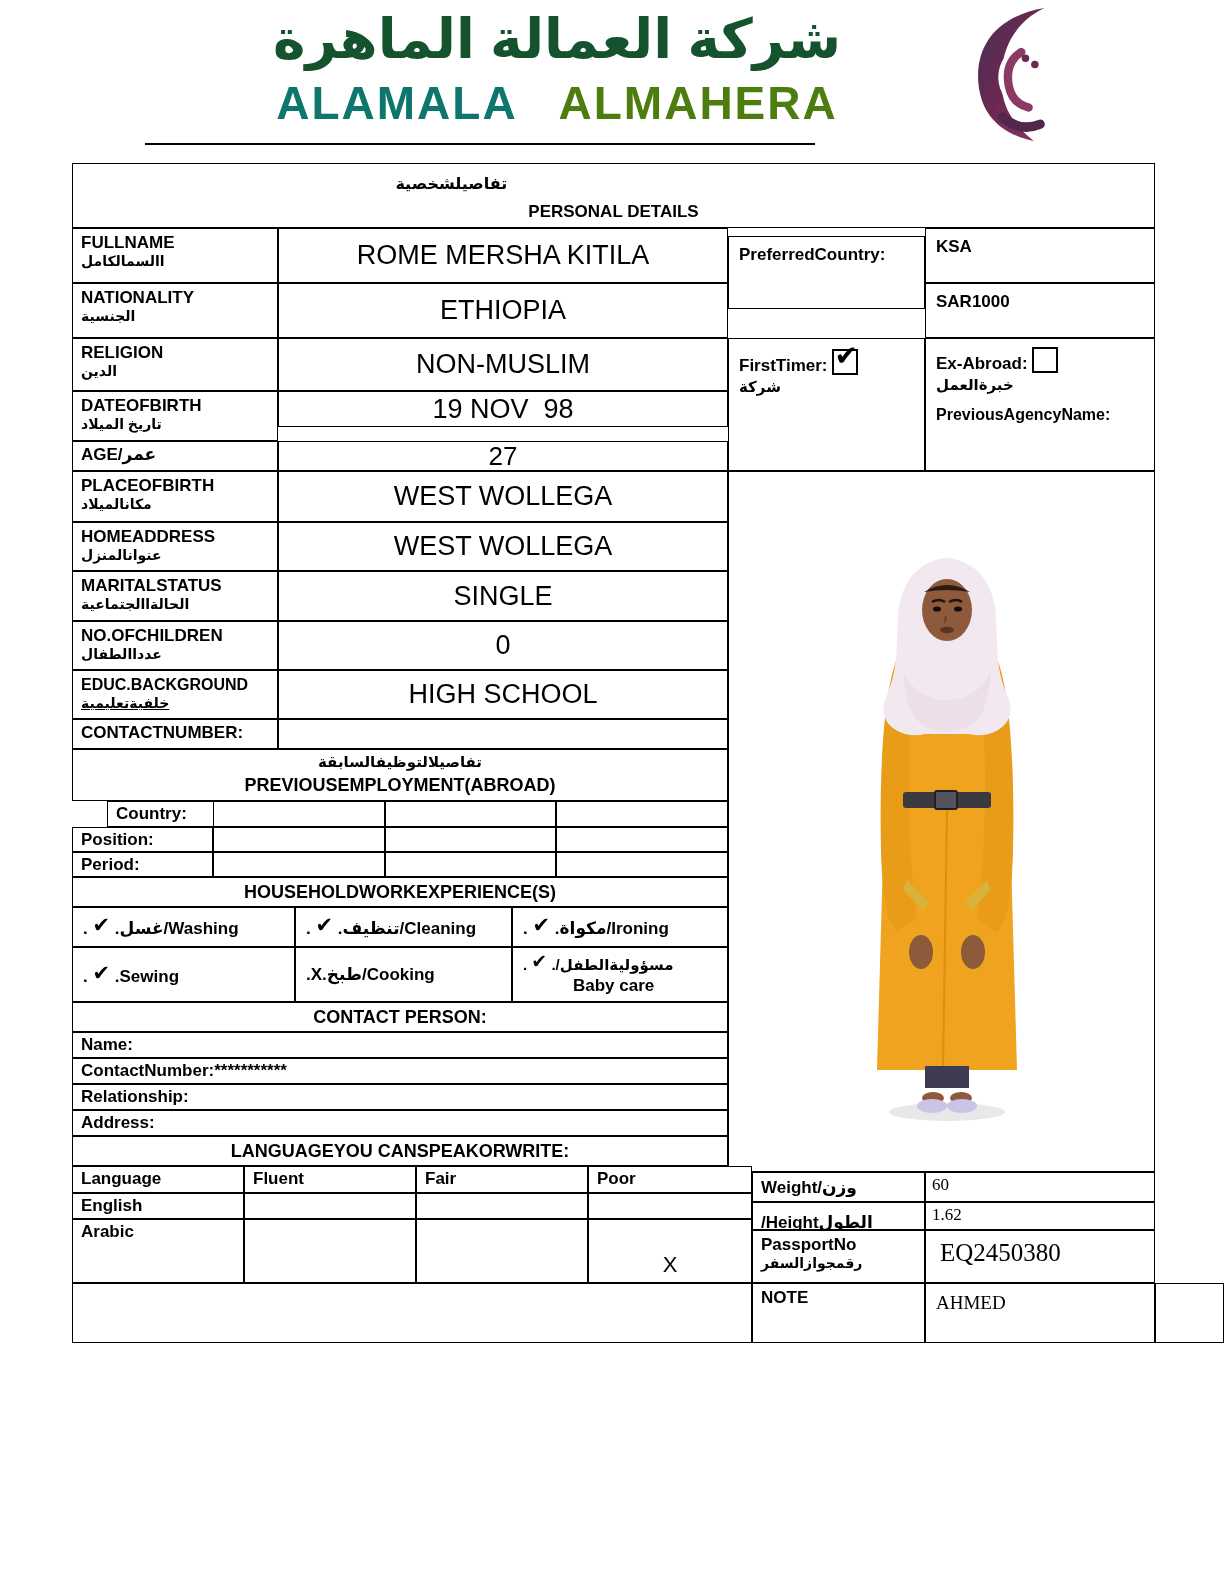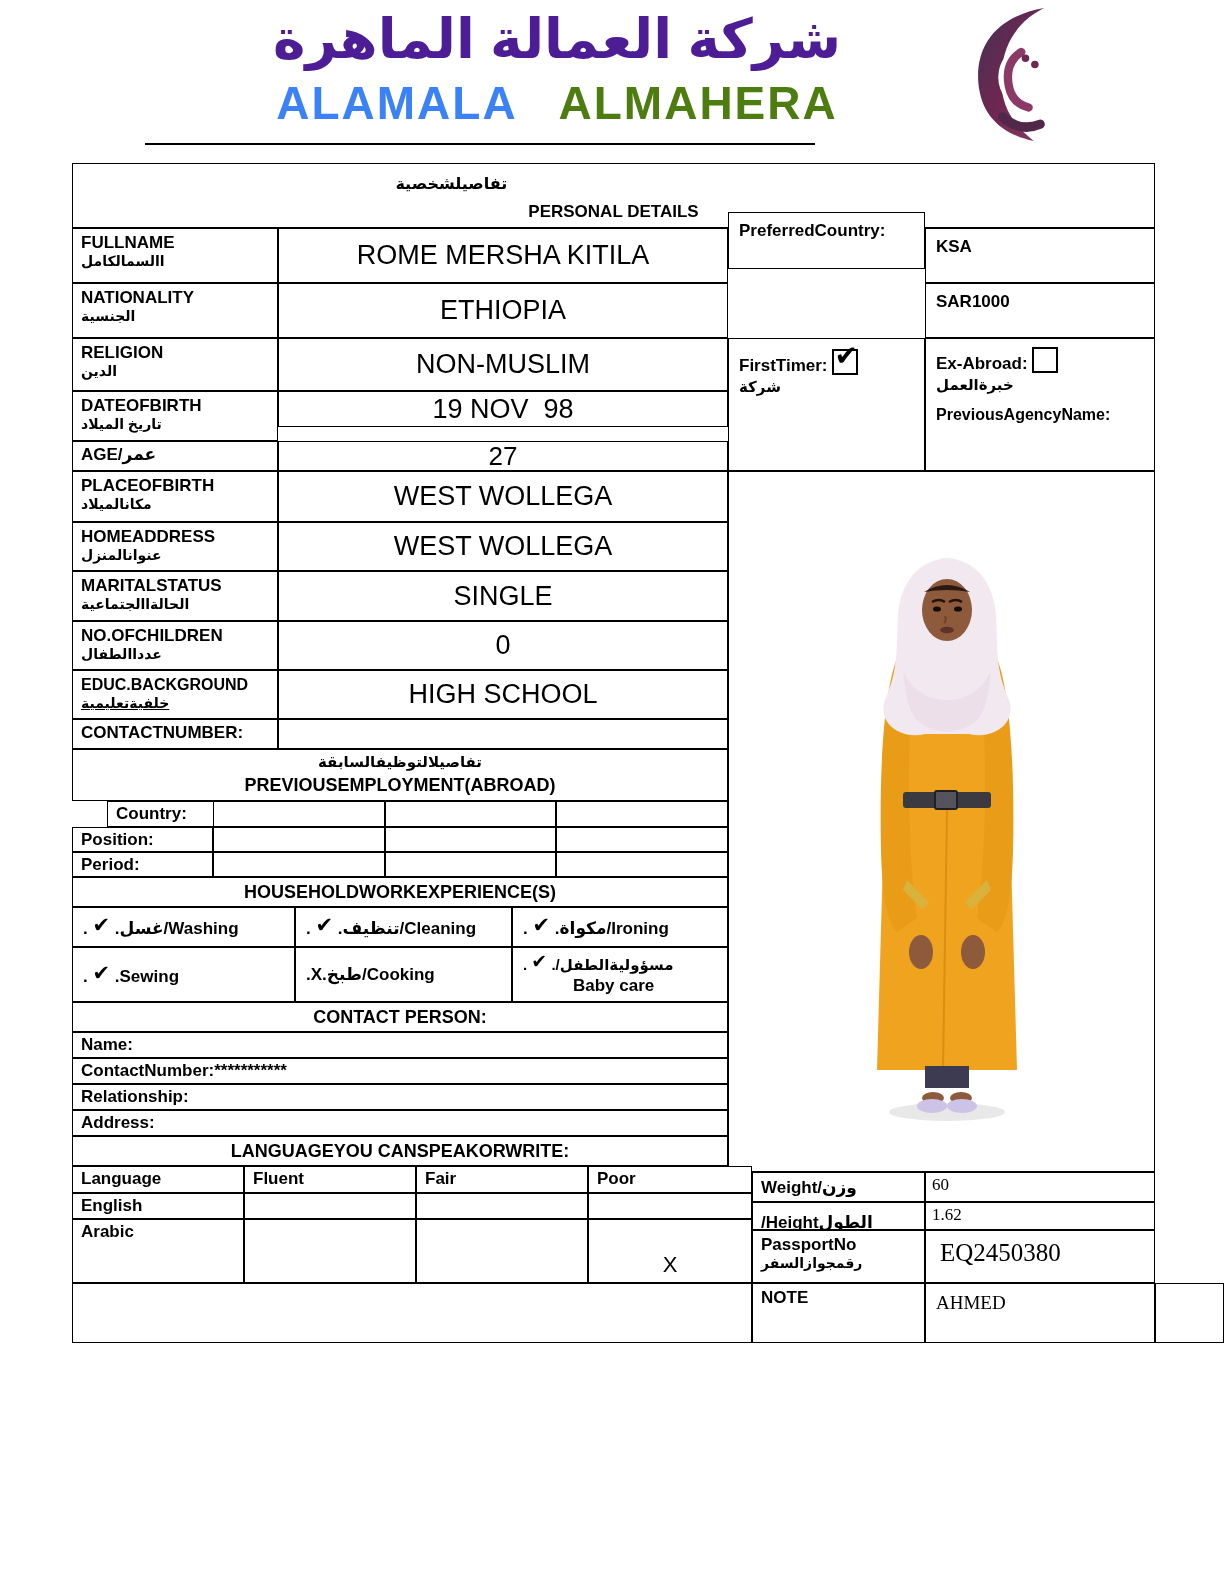--- a/index.html
+++ b/index.html
@@ -26,24 +26,24 @@
         position:relative;margin-left:4px;}
   .cbox .mark{position:absolute;left:1px;top:-12px;font-size:28px;font-weight:bold;}
   .xmark{position:absolute;bottom:4px;left:0;right:0;text-align:center;font-size:22px;}
 </style>
 </head>
 <body>
 
 <div class="page">
 
   <div class="noborder" style="position:absolute;left:72px;top:4px;width:970px;height:72px;text-align:center;">
-    <span style="font-size:55px;font-weight:bold;color:#4c1d95;line-height:70px;">شركة العمالة الماهرة</span>
+    <span style="font-size:55px;font-weight:bold;color:#14532d;line-height:70px;">شركة العمالة الماهرة</span>
   </div>
   <div class="noborder" style="position:absolute;left:72px;top:76px;width:970px;height:56px;text-align:center;letter-spacing:2px;">
-    <span style="font-size:46px;font-weight:bold;color:#3b82f6;">ALAMALA</span>
+    <span style="font-size:46px;font-weight:bold;color:#0f766e;">ALAMALA</span>
     <span style="display:inline-block;width:28px;"></span>
     <span style="font-size:46px;font-weight:bold;color:#4d7c0f;">ALMAHERA</span>
   </div>
   <div style="position:absolute;left:145px;top:143px;width:670px;height:2px;background:#000;"></div>
 
   <svg style="position:absolute;left:962px;top:6px;" width="106" height="136" viewBox="0 0 100 130">
     <defs>
       <linearGradient id="lg1" x1="0" y1="0" x2="1" y2="1">
         <stop offset="0" stop-color="#463156"></stop>
           <stop offset="0.5" stop-color="#6d2750"></stop>
@@ -133,21 +133,21 @@
   <div class="cell" style="left:278px;top:621px;width:450px;height:49px;">
     <div class="valBig">0</div>
   </div>
   <div class="cell" style="left:278px;top:670px;width:450px;height:49px;">
     <div class="valBig">HIGH SCHOOL</div>
   </div>
   <div class="cell" style="left:278px;top:719px;width:450px;height:30px;">
     <div class="valBig"></div>
   </div>
 
-  <div class="cell" style="left:728px;top:212px;width:197px;height:57px;">
+  <div class="cell" style="left:728px;top:236px;width:197px;height:73px;">
     <div class="rLbl">PreferredCountry:</div>
   </div>
   <div class="cell" style="left:925px;top:228px;width:230px;height:55px;">
     <div class="rVal">KSA</div>
   </div>
   <div class="cell" style="left:925px;top:283px;width:230px;height:55px;">
     <div class="rVal">SAR1000</div>
   </div>
 
   <div class="cell" style="left:728px;top:338px;width:197px;height:133px;">

